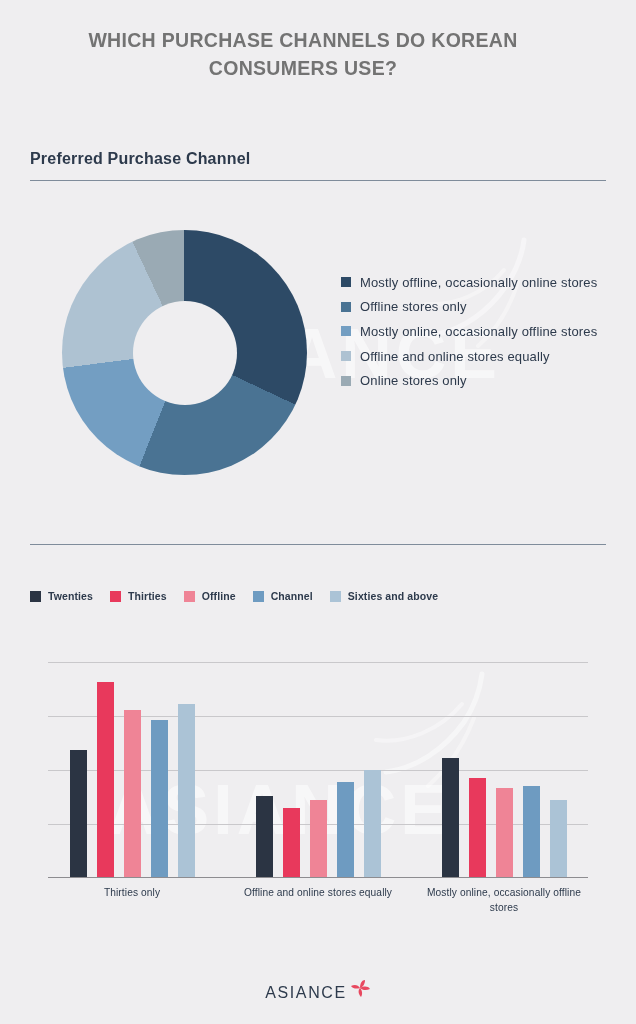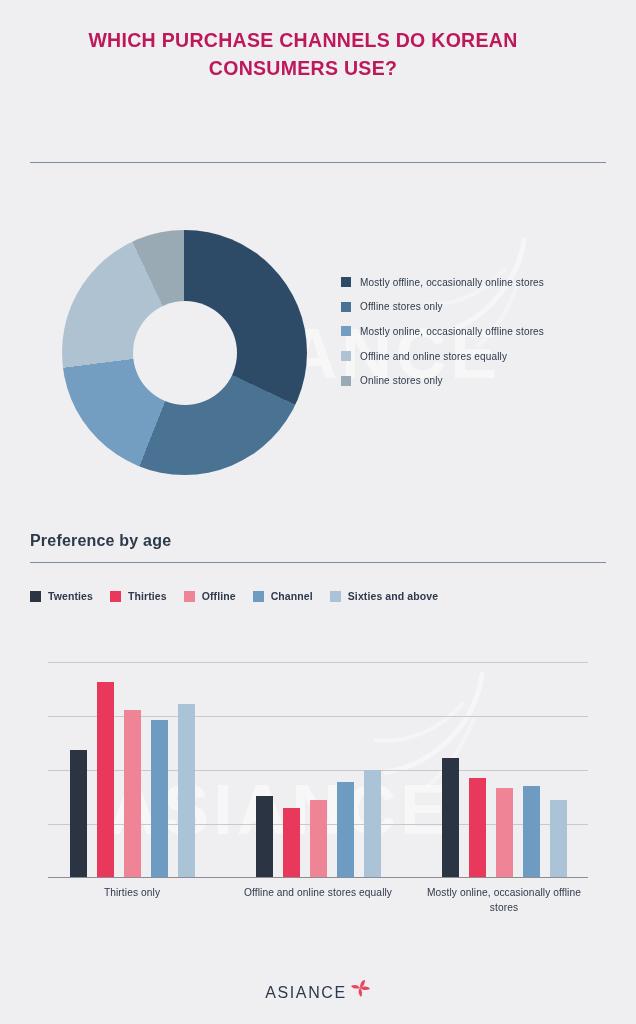--- a/index.html
+++ b/index.html
@@ -16,21 +16,21 @@
     position: relative;
   }
 
   
   .title {
     text-align: center;
     font-size: 19.5px;
     font-weight: bold;
     letter-spacing: 0.3px;
     line-height: 1.45;
-    color: #be185d;
+    color: #737373;
     padding: 26px 70px 0 40px;
     box-sizing: border-box;
   }
 
   
   .section {
     position: absolute;
     left: 0;
     width: 636px;
   }
@@ -91,21 +91,21 @@
     align-items: center;
     height: 24.6px;
   }
   .legend-swatch {
     width: 10px;
     height: 10px;
     flex: 0 0 10px;
     margin-right: 9px;
   }
   .legend-label {
-    font-size: 10px;
+    font-size: 13px;
     color: #2d3a4c;
     letter-spacing: 0.15px;
     white-space: nowrap;
   }
 
   
   #bars-block {
     position: absolute;
     left: 0;
     top: 530px;
@@ -235,20 +235,21 @@
     margin-left: 2px;
     margin-top: -10px;
   }
 </style>
 </head>
 <body>
 
 <div class="title">WHICH PURCHASE CHANNELS DO KOREAN CONSUMERS USE?</div>
 
 <div class="section" style="top:150px;">
+  <div class="section-title">Preferred Purchase Channel</div>
   <div class="rule"></div>
 </div>
 
 <div id="donut-block">
 
   <div class="watermark" style="left:158px; top:92px;">ASIANCE</div>
   <svg class="wm-swirl" width="130" height="120" style="left:418px; top:12px;" viewBox="0 0 130 120">
     <path d="M20,100 C45,95 70,78 88,52 C98,37 104,22 106,6" fill="none" stroke="#ffffff" stroke-width="5" stroke-linecap="round" opacity="0.75"></path>
     <path d="M8,70 C36,72 66,60 86,36" fill="none" stroke="#ffffff" stroke-width="4" stroke-linecap="round" opacity="0.6"></path>
     <path d="M60,112 C78,96 92,74 100,48" fill="none" stroke="#ffffff" stroke-width="4" stroke-linecap="round" opacity="0.6"></path>
@@ -277,21 +278,20 @@
         <span class="legend-label">Offline and online stores equally</span>
       </div>
       <div class="legend-row">
         <span class="legend-swatch" style="background: rgb(154, 170, 180);"></span>
         <span class="legend-label">Online stores only</span>
       </div>
     </div>
 </div>
 
 <div class="section" style="top:532px;">
-  <div class="section-title">Preference by age</div>
   <div class="rule"></div>
 </div>
 
 <div id="bars-block">
 
   <div class="bar-legend" id="bar-legend">
       <div class="bl-item">
         <span class="bl-swatch" style="background: rgb(43, 52, 67);"></span>
         <span class="bl-label">Twenties</span>
       </div>

